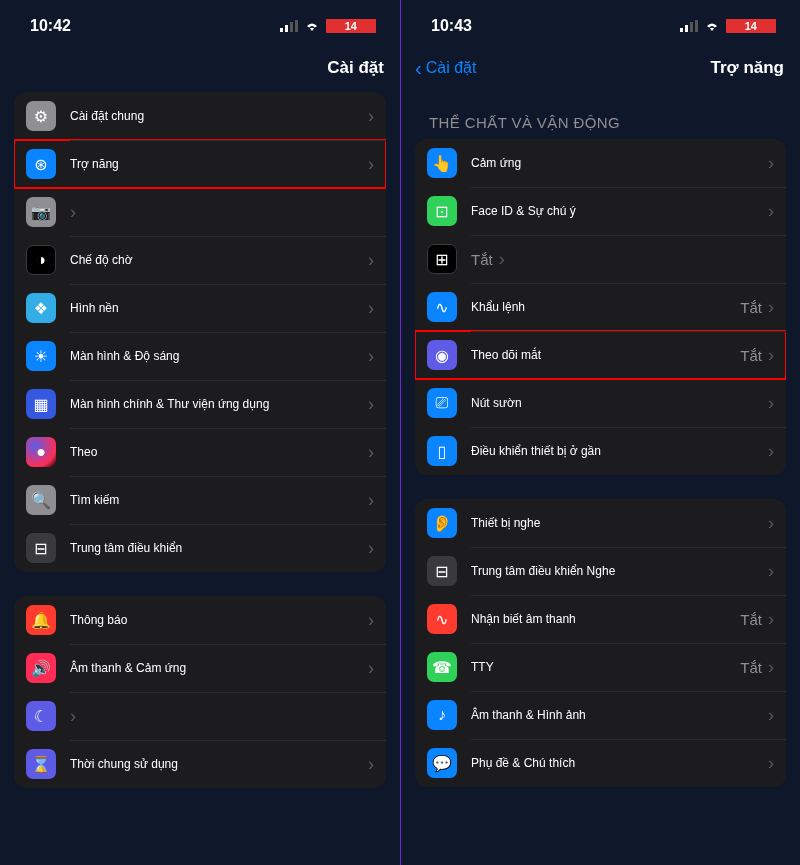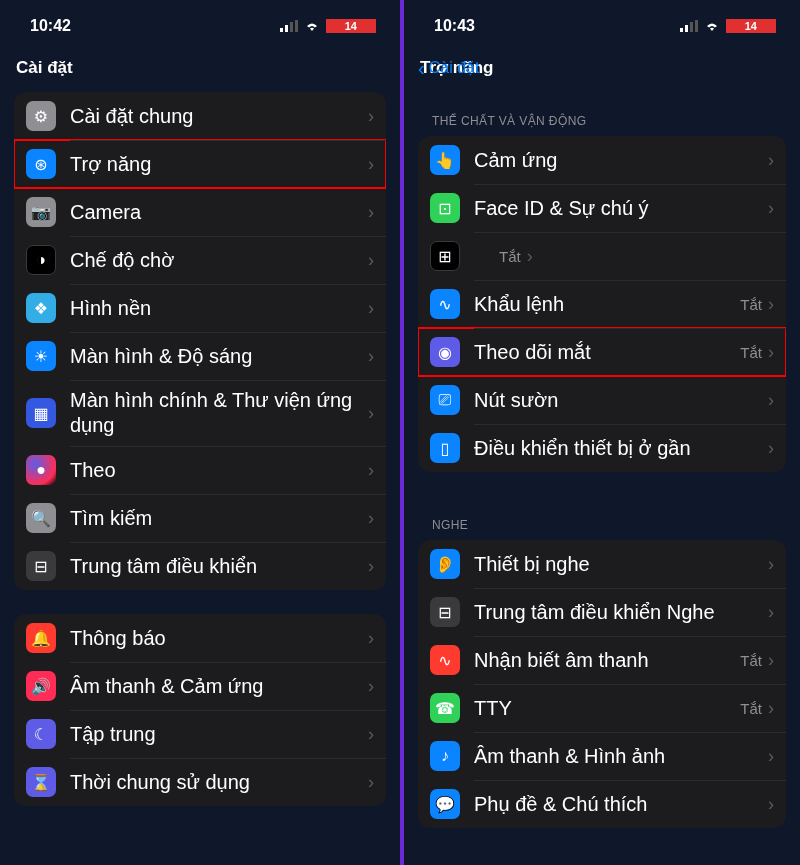--- a/index.html
+++ b/index.html
@@ -1,38 +1,38 @@
 <!DOCTYPE html>
 <html><head>
 <meta charset="utf-8">
 <style>
   * { box-sizing: border-box; margin: 0; padding: 0; }
   html, body { width: 800px; height: 865px; background: #000; font-family: -apple-system, "Helvetica Neue", Arial, sans-serif; color: #fff; }
   .container { display: flex; width: 800px; height: 865px; }
   .phone { width: 400px; height: 865px; background: #0f172a; position: relative; overflow: hidden; }
-  .phone + .phone { border-left: 4px solid #6d28d9; }
+  .phone + .phone { border-left: 1px solid #6d28d9; }
 
   .statusbar { display: flex; justify-content: space-between; align-items: center; padding: 12px 24px 4px 30px; height: 44px; font-size: 16px; font-weight: 600; }
   .sb-right { display: flex; align-items: center; gap: 6px; }
   .sb-icon { display:inline-flex; align-items:center; }
   .batt { display:inline-flex; align-items:center; background:#e03030; border-radius:0; padding:1px 19px; font-size:11px; font-weight:700; color:#fff; }
 
-  .navbar { height: 48px; display:flex; align-items:center; justify-content:flex-start; position:relative; padding: 0 16px; }
+  .navbar { height: 48px; display:flex; align-items:center; justify-content:flex-end; position:relative; padding: 0 16px; }
   .nav-title { font-size: 17px; font-weight:600; color:#fff; }
   .nav-back { position:absolute; left:14px; display:flex; align-items:center; gap:4px; color:#0a84ff; font-size:16px; }
   .nav-back .chev { font-size:20px; line-height:1; }
 
   .scroll { padding: 0 14px 20px 14px; }
-  .section-header { font-size:12px; color:#8e8e93; letter-spacing:0.4px; padding: 22px 14px 8px 14px; text-transform: none; }
+  .section-header { font-size:15px; color:#8e8e93; letter-spacing:0.4px; padding: 22px 14px 8px 14px; text-transform: none; }
   .group { background:#1c1c1e; border-radius:12px; overflow:hidden; margin-bottom: 24px; }
   .row { display:flex; align-items:center; min-height:48px; padding: 8px 12px 8px 12px; position:relative; }
   .row + .row::before { content:""; position:absolute; top:0; left:56px; right:0; height:1px; background:#2c2c2e; }
   .row .icon { width:30px; height:30px; border-radius:7px; display:flex; align-items:center; justify-content:center; margin-right:14px; flex-shrink:0; font-size:16px; }
-  .row .label { flex:1; font-size:20px; color:#fff; line-height:1.25; }
-  .row .value { font-size:15px; color:#8e8e93; margin-right:6px;margin-left:25px; }
+  .row .label { flex:1; font-size:12px; color:#fff; line-height:1.25; }
+  .row .value { font-size:15px; color:#8e8e93; margin-right:6px; }
   .row .chev { color:#5a5a5e; font-size:18px; line-height:1; }
   .highlight { outline: 2.5px solid #ff0000; outline-offset:-1px; z-index:2; }
 
   
   .bg-gray   { background:#8e8e93; }
   .bg-blue   { background:#0a84ff; }
   .bg-darkgray{ background:#3a3a3c; }
   .bg-black  { background:#000; border:1px solid #3a3a3c; }
   .bg-cyan   { background:#32ade6; }
   .bg-indigo { background:#3558e0; }
@@ -81,21 +81,20 @@
             <div class="label">Cài đặt chung</div>
             <div class="chev">›</div>
           </div>
           <div class="row highlight">
             <div class="icon bg-blue">⊛</div>
             <div class="label">Trợ năng</div>
             <div class="chev">›</div>
           </div>
           <div class="row">
             <div class="icon bg-gray">📷</div>
-            <div class="label">Camera</div>
             <div class="chev">›</div>
           </div>
           <div class="row">
             <div class="icon bg-black">◑</div>
             <div class="label">Chế độ chờ</div>
             <div class="chev">›</div>
           </div>
           <div class="row">
             <div class="icon bg-cyan">❖</div>
             <div class="label">Hình nền</div>
@@ -133,21 +132,20 @@
             <div class="label">Thông báo</div>
             <div class="chev">›</div>
           </div>
           <div class="row">
             <div class="icon bg-pink">🔊</div>
             <div class="label">Âm thanh &amp; Cảm ứng</div>
             <div class="chev">›</div>
           </div>
           <div class="row">
             <div class="icon bg-purple">☾</div>
-            <div class="label">Tập trung</div>
             <div class="chev">›</div>
           </div>
           <div class="row">
             <div class="icon bg-purple">⌛</div>
             <div class="label">Thời chung sử dụng</div>
             <div class="chev">›</div>
           </div>
         </div>
     </div>
   </div>
@@ -215,21 +213,20 @@
             <div class="icon bg-blue">⎚</div>
             <div class="label">Nút sườn</div>
             <div class="chev">›</div>
           </div>
           <div class="row">
             <div class="icon bg-blue">▯</div>
             <div class="label">Điều khiển thiết bị ở gần</div>
             <div class="chev">›</div>
           </div>
         </div>
-        <div class="section-header">NGHE</div>
         <div class="group">
           <div class="row">
             <div class="icon bg-blue">👂</div>
             <div class="label">Thiết bị nghe</div>
             <div class="chev">›</div>
           </div>
           <div class="row">
             <div class="icon bg-darkgray">⊟</div>
             <div class="label">Trung tâm điều khiển Nghe</div>
             <div class="chev">›</div>

